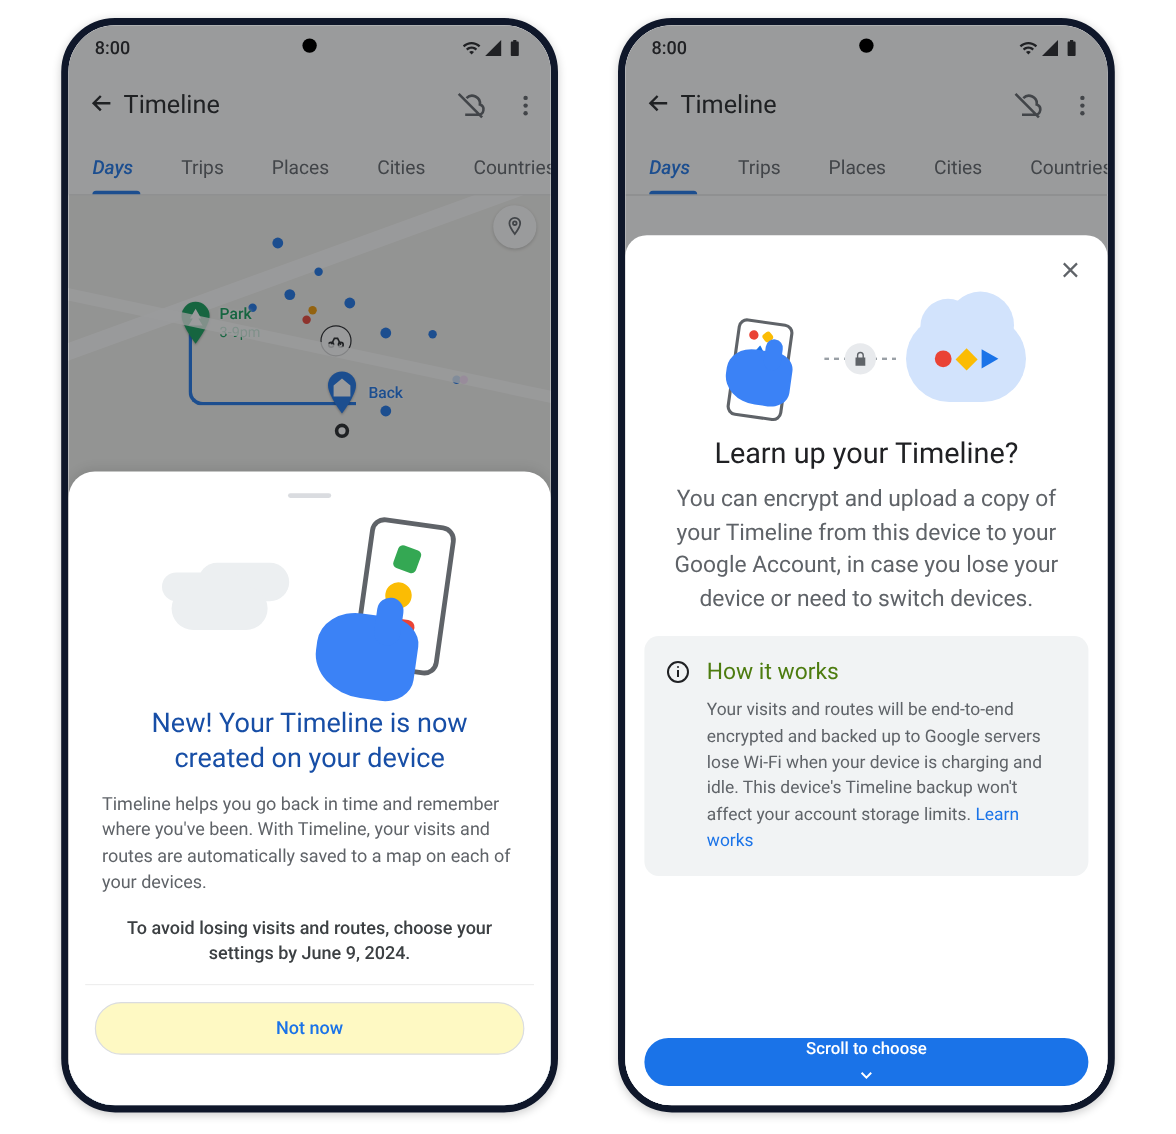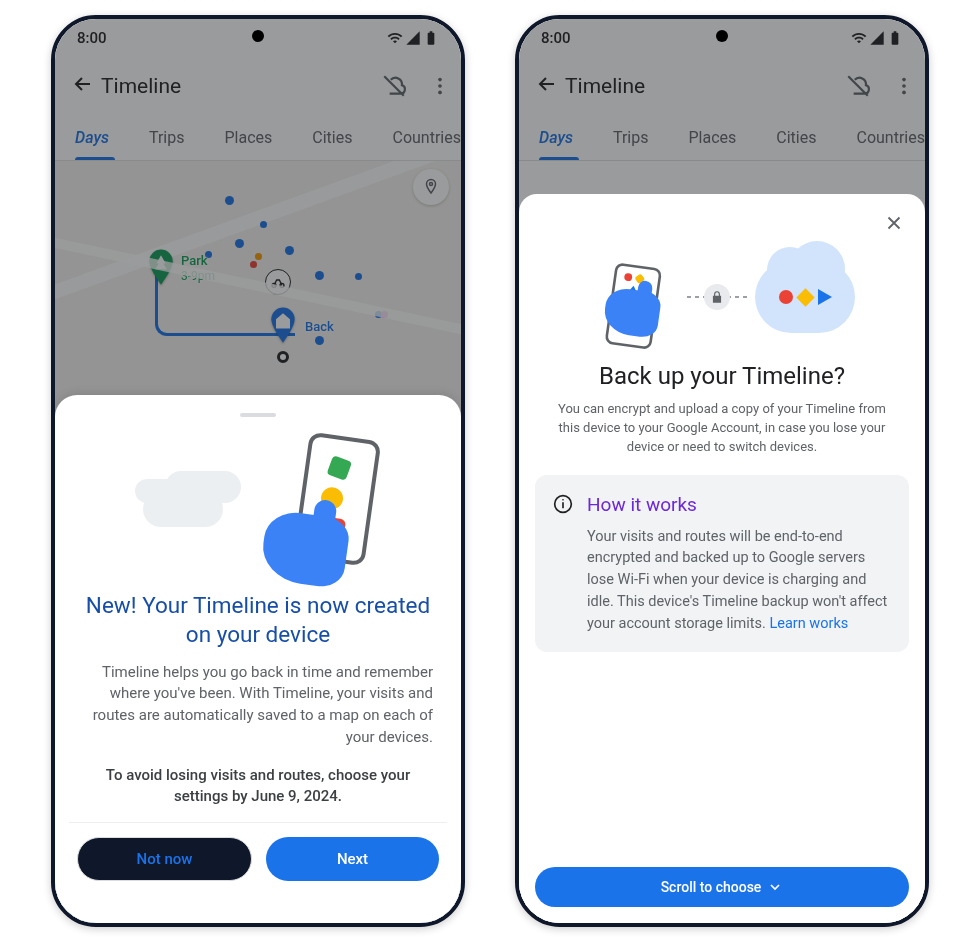--- a/index.html
+++ b/index.html
@@ -13,21 +13,21 @@
     gap: 50px;
     padding: 15px 20px;
     -webkit-font-smoothing: antialiased;
     color: #202124;
   }
 
   
   .phone {
     width: 414px;
     height: 912px;
-    border: 4px solid #0f172a;
+    border: 6px solid #0f172a;
     border-radius: 45px;
     background: #fff;
     overflow: hidden;
     position: relative;
     box-shadow: 0 2px 8px rgba(0,0,0,0.2);
   }
   .phone::after {            
     content: "";
     position: absolute;
     top: 11px; left: 50%;
@@ -192,21 +192,21 @@
   }
   .sheet h2 {
     text-align: center;
     color: #174ea6;
     font-size: 22.5px;
     font-weight: 400;
     line-height: 1.3;
     margin: 6px 8px 12px;
   }
   .sheet p.body {
-    text-align:right;
+    text-align:left;
     color:#5f6368;
     font-size:15px;
     line-height:1.45;
     margin: 0 6px 16px;
   }
   .sheet p.note {
     text-align:center;
     color:#3c4043;
     font-size:15px;
     font-weight:500;
@@ -222,21 +222,21 @@
   }
   .btn {
     flex:1;
     height:44px;
     border-radius:22px;
     display:flex; align-items:center; justify-content:center;
     font-size:15px; font-weight:500;
     cursor:pointer;
   }
   .btn.outline {
-    border:1px solid #dadce0; color:#1a73e8; background:#0f172a;
+    border:1px solid #dadce0; color:#1a73e8; background:#fef9c3;
   }
   .btn.filled {
     background:#1a73e8; color:#fff;
   }
 
   
   .fullsheet {
     position:absolute; left:0; right:0; bottom:0; top:175px;
     background:#fff;
     border-radius:18px 18px 0 0;
@@ -259,37 +259,37 @@
   .fullsheet h2 {
     text-align:center;
     font-size:24px;
     font-weight:400;
     color:#202124;
     margin: 6px 10px 10px;
   }
   .fullsheet p.body {
     text-align:center;
     color:#5f6368;
-    font-size:13px;
+    font-size:19px;
     line-height:1.45;
     margin:0 14px 18px;
   }
   .card {
     background:#f1f3f4;
     border-radius:12px;
     padding:18px 20px 18px 18px;
     margin-bottom:14px;
   }
   .card-head {
     display:flex; align-items:center; gap:14px;
     margin-bottom:10px;
   }
   .card-head svg { flex-shrink:0; }
   .card-title {
-    font-size:19px; color:#6d28d9;
+    font-size:19px; color:#4d7c0f;
   }
   .card-body {
     font-size:14.5px; color:#5f6368; line-height:1.5;
     padding-left:34px;
   }
   .link { color:#1a73e8; }
   .card.fade {
     position:relative;
     max-height:44px;
     overflow:hidden;
@@ -299,21 +299,21 @@
     padding:12px 16px 16px;
     background:linear-gradient(to top, #fff 60%, rgba(255,255,255,0));
   }
   .cta {
     width:100%;
     height:40px;
     border-radius:20px;
     background:#1a73e8; color:#fff;
     display:flex; align-items:center; justify-content:center;
     gap:6px;
-    font-size:14px; font-weight:500;
+    font-size:14px; font-weight:500;flex-direction:column;
   }
 
   
   .hand-phone {
     position:relative; width:120px; height:150px;
   }
   .hand-phone .device{
     position:absolute; right:10px; top:6px;
     width:72px;height:126px;
     border:4px solid #5f6368;
@@ -497,21 +497,20 @@
         <div class="thumb"></div>
       </div>
     </div>
 
     <h2>New! Your Timeline is now created on your device</h2>
     <p class="body">Timeline helps you go back in time and remember where you've been.  With Timeline, your visits and routes are automatically saved to a map on each of your devices.</p>
     <p class="note">To avoid losing visits and routes, choose your settings by June 9, 2024.</p>
 
     <div class="row">
       <div class="btn outline">Not now</div>
-      <div class="btn filled">Next</div>
     </div>
   </div>
 </div>
 
 <div class="phone">
 
   <div class="statusbar">
     <span>8:00</span>
     <span class="icons">
       <svg viewBox="0 0 24 24" fill="currentColor">
@@ -584,21 +583,21 @@
       <div class="cloud-color">
         <div class="c"></div>
         <div class="shapes">
           <span style="width:14px;height:14px;border-radius:50%;background:#ea4335"></span>
           <span style="width:13px;height:13px;background:#fbbc04;transform:rotate(45deg);margin:0 2px"></span>
           <span style="width:0;height:0;border-top:8px solid transparent;border-bottom:8px solid transparent;border-left:14px solid #1a73e8"></span>
         </div>
       </div>
     </div>
 
-    <h2>Back up your Timeline?</h2>
+    <h2>Learn up your Timeline?</h2>
     <p class="body">You can encrypt and upload a copy of your Timeline from this device to your Google Account, in case you lose your device or need to switch devices.</p>
 
     <div class="card">
       <div class="card-head">
         <svg width="20" height="20" viewBox="0 0 24 24" fill="none" stroke="#202124" stroke-width="2">
             <circle cx="12" cy="12" r="10"></circle>
             <line x1="12" y1="10" x2="12" y2="17"></line>
             <circle cx="12" cy="7" r="1" fill="#202124" stroke="none"></circle>
           </svg>
         <span class="card-title">How it works</span>

